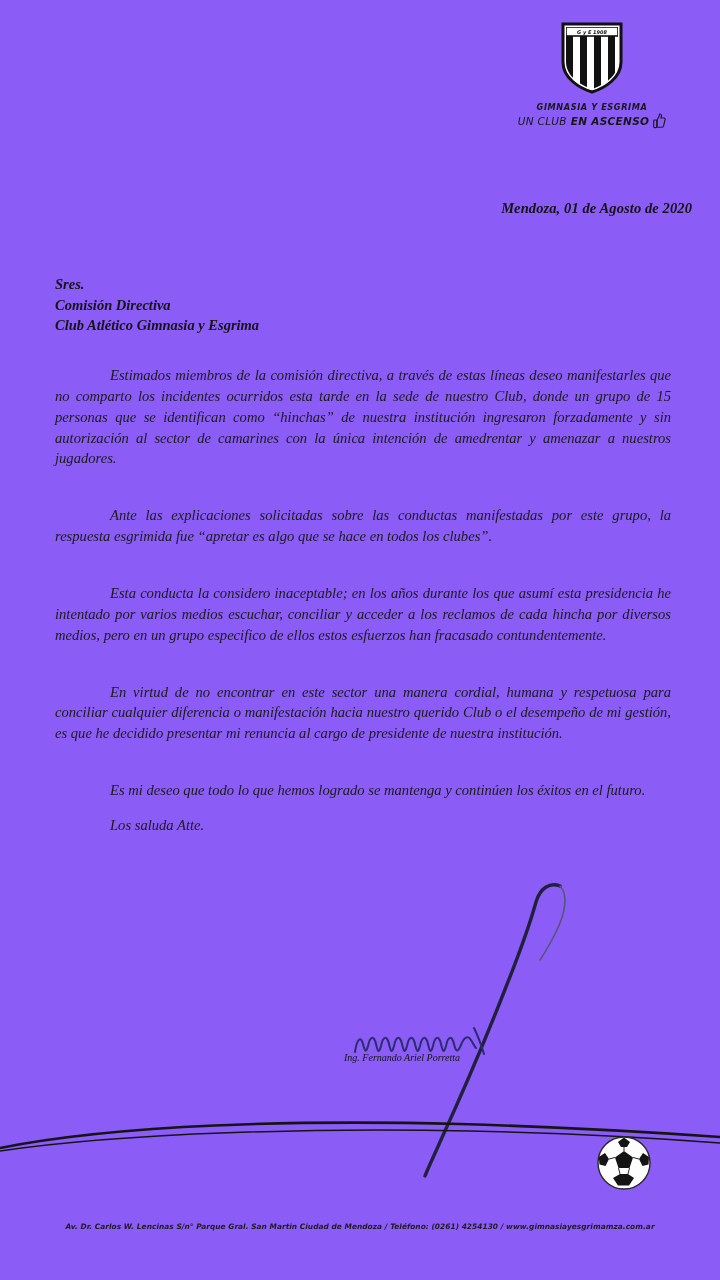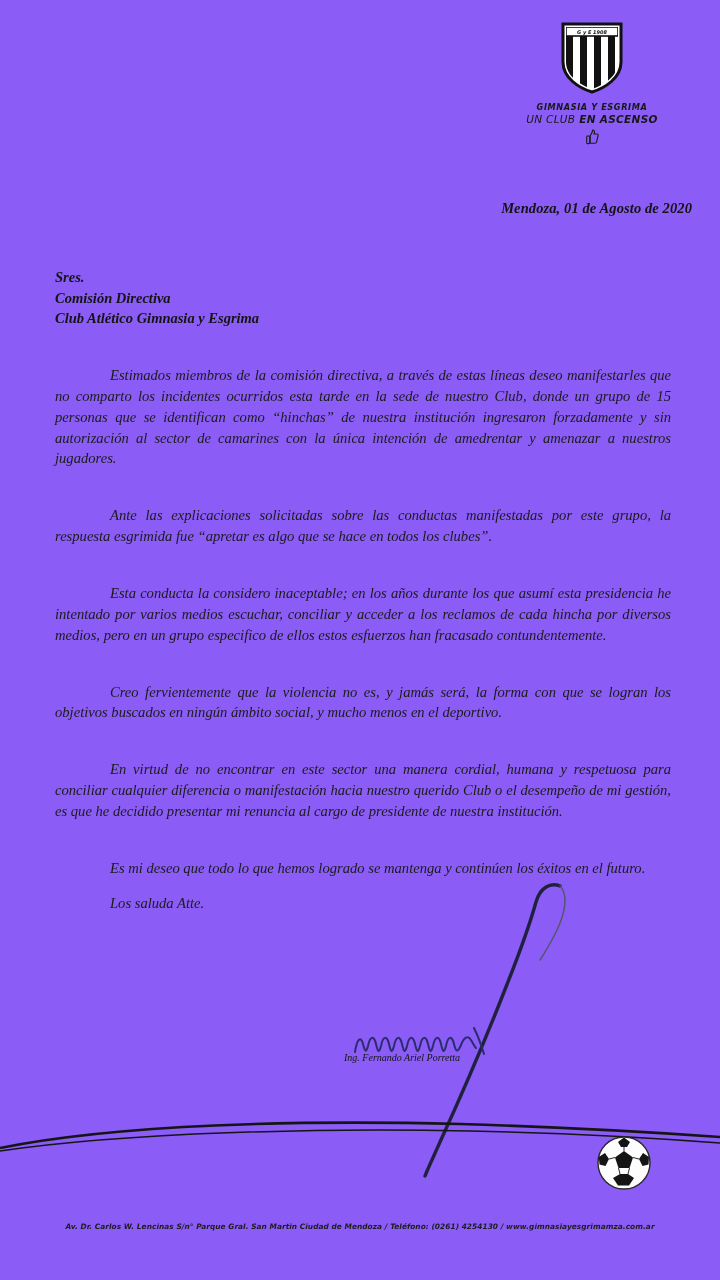--- a/index.html
+++ b/index.html
@@ -41,21 +41,20 @@
     letter-spacing: 0.6px;
     color: #171717;
     line-height: 1.25;
   }
   .brand-line2wrap {
     display: flex;
     align-items: center;
     justify-content: center;
     gap: 4px;
     margin-top: 1px;
-    flex-direction: column;
   }
   .brand-line2 {
     font-family: "DejaVu Sans", sans-serif;
     font-size: 10.5px;
     font-weight: bold;
     letter-spacing: 0.3px;
     color: #171717;
   }
   .brand-line2 .light { font-weight: normal; }
   .thumb { width: 13px; height: 16px; }
@@ -68,21 +67,21 @@
     font-family: "Liberation Serif", serif;
     font-weight: bold;
     font-size: 14.5px;
     color: #141414;
     letter-spacing: 0.1px;
   }
 
   
   .addressee {
     position: absolute;
-    top: 267px;
+    top: 274px;
     left: 55px;
     font-family: "Liberation Serif", serif;
     font-weight: bold;
     font-size: 14.5px;
     line-height: 1.42;
     color: #141414;
   }
 
   
   .body-block {
@@ -209,21 +208,20 @@
   <div class="addressee">
     <div>Sres.</div>
     <div>Comisión Directiva</div>
     <div>Club Atlético Gimnasia y Esgrima</div>
   </div>
 
   <div class="body-block">
     <p class="para p-gap-lg">Estimados miembros de la comisión directiva, a través de estas líneas deseo manifestarles que no comparto los incidentes ocurridos esta tarde en la sede de nuestro Club, donde un grupo de 15 personas que se identifican como “hinchas” de nuestra institución ingresaron forzadamente y sin autorización al sector de camarines con la única intención de amedrentar y amenazar a nuestros jugadores.</p>
     <p class="para p-gap-lg">Ante las explicaciones solicitadas sobre las conductas manifestadas por este grupo, la respuesta esgrimida fue “apretar es algo que se hace en todos los clubes”.</p>
     <p class="para p-gap-lg">Esta conducta la considero inaceptable; en los años durante los que asumí esta presidencia he intentado por varios medios escuchar, conciliar y acceder a los reclamos de cada hincha por diversos medios, pero en un grupo especifico de ellos estos esfuerzos han fracasado contundentemente.</p>
-    <p class="para p-gap-lg">Creo fervientemente que la  violencia no es, y jamás será, la forma con que se logran los objetivos buscados en ningún ámbito social, y mucho menos en el deportivo.</p>
     <p class="para p-gap-lg">En virtud de no encontrar en este sector una manera cordial, humana y respetuosa para conciliar cualquier diferencia o manifestación hacia nuestro querido Club o el desempeño de mi gestión, es que he decidido presentar mi renuncia al cargo de presidente de nuestra institución.</p>
     <p class="para tight">Es mi deseo que todo lo que hemos logrado se mantenga y continúen los éxitos en el futuro.</p>
     <p class="para">Los saluda Atte.</p>
   </div>
 
   <svg class="flourish" viewBox="0 0 220 300" xmlns="http://www.w3.org/2000/svg">
     <path d="M160 6 C150 2 140 8 136 22 C131 40 120 72 104 112 C86 158 62 214 40 262 C33 278 28 288 25 296" fill="none" stroke="#21213f" stroke-width="3.4" stroke-linecap="round"></path>
     <path d="M160 6 C168 14 166 32 156 52 C150 64 144 74 140 80" fill="none" stroke="#55556e" stroke-width="1.5" stroke-linecap="round"></path>
   </svg>
 

